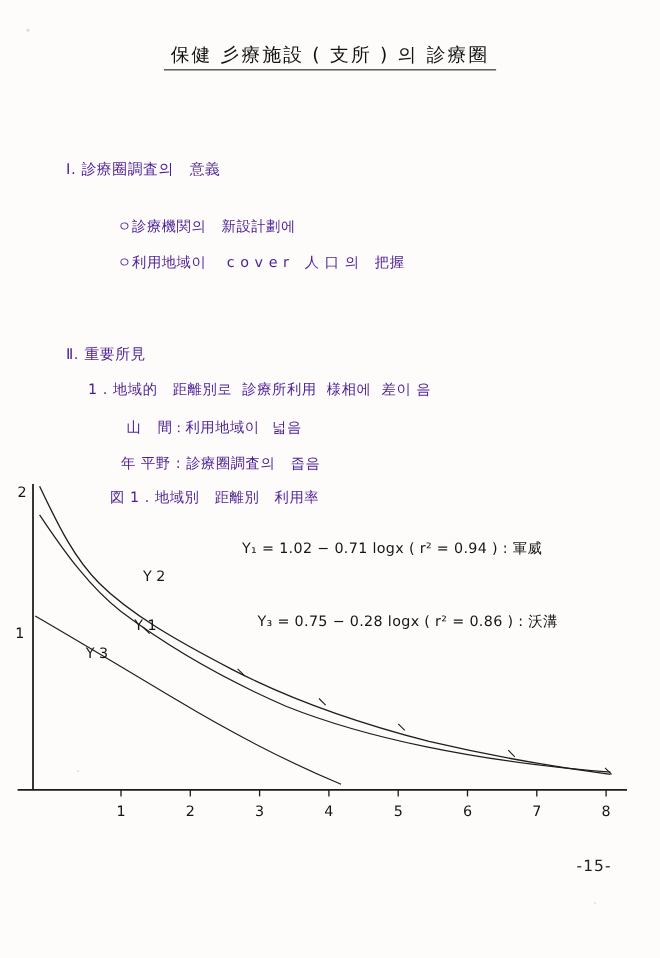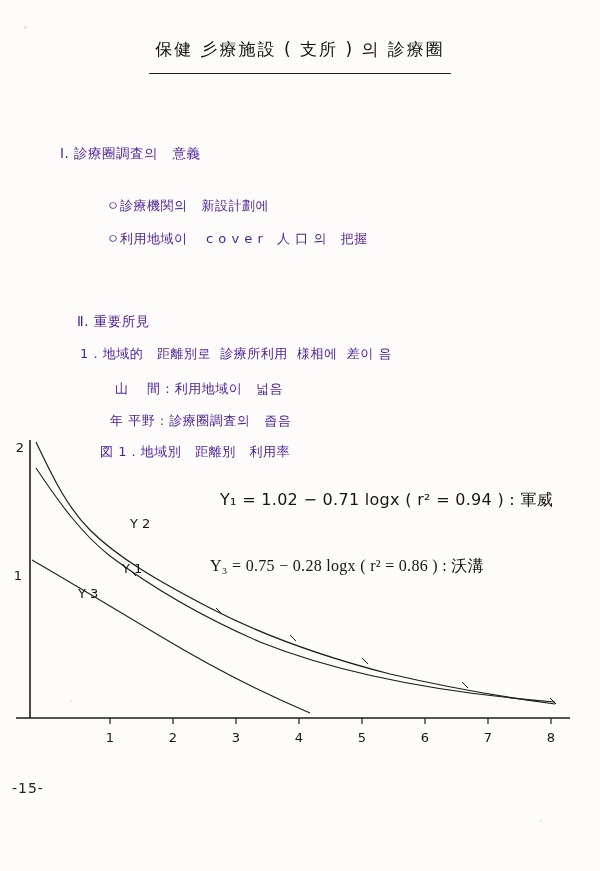--- a/index.html
+++ b/index.html
@@ -27,21 +27,21 @@
     top: 38px;
     left: 0;
     width: 600px;
     text-align: center;
     font-size: 17px;
     letter-spacing: 2px;
     color: #121212;
   }
   .title span {
     border-bottom: 1.5px solid #222;
-    padding: 0 6px 14px 6px;
+    padding: 0 6px 3px 6px;
   }
 
   
   .line {
     position: absolute;
     font-size: 13.5px;
     white-space: pre;
     color: #4c1d95;
     letter-spacing: 0.5px;
   }
@@ -62,34 +62,34 @@
     left: 10px;
     top: 430px;
     width: 580px;
     height: 340px;
   }
   .chart svg {
     display: block;
   }
   .eq {
     position: absolute;
-    font-size: 16px;
+    font-size: 13px;
     white-space: pre;
     color: #151515;
     letter-spacing: 0.3px;
     text-align: center;
   }
 
   
   .footer {
     position: absolute;
     top: 780px;
-    left: 12px;
+    left: 0;
     width: 556px;
-    text-align: left;
+    text-align: right;
     font-size: 14px;
     letter-spacing: 1px;
     color: #222;
   }
 
   
   .speck {
     position: absolute;
     background: #cfcbc4;
     border-radius: 50%;
@@ -107,24 +107,24 @@
 
   <div class="line sec" style="top:145px; left:60px;">Ⅰ. 診療圈調査의   意義</div>
 
   <div class="line bullet" style="top:182px; left:88px;">
     <span>ㅇ</span><span>診療機関의   新設計劃에</span>
   </div>
   <div class="line bullet" style="top:215px; left:88px;">
     <span>ㅇ</span><span>利用地域이    c o v e r   人 口 의   把握</span>
   </div>
 
-  <div class="line sec" style="top:313px; left:60px;margin-left:17px;">Ⅱ. 重要所見</div>
+  <div class="line sec" style="top:313px; left:60px;">Ⅱ. 重要所見</div>
 
   <div class="line sub" style="top:345px; left:80px;">1 . 地域的   距離別로  診療所利用  様相에  差이 음</div>
-  <div class="line sub" style="top:380px; left:115px;">山    間 : 利用地域이   넓음</div>
+  <div class="line sub" style="top:380px; left:115px;font-family:Liberation Serif, serif;">山    間 : 利用地域이   넓음</div>
   <div class="line sub" style="top:412px; left:110px;">年 平野 : 診療圈調査의   좁음</div>
 
   <div class="line sub" style="top:443px; left:100px;">
   </div>
   <div class="line sub" style="top:443px; left:100px;">図 1 . 地域別   距離別   利用率</div>
 
   <div class="chart">
     <svg width="580" height="340" viewBox="0 0 580 340">
 
       <line x1="20" y1="10" x2="20" y2="288" stroke="#1b1b1b" stroke-width="1.6"></line>
@@ -175,21 +175,21 @@
       </g>
 
       <g font-family="DejaVu Sans, sans-serif" font-size="13" fill="#151515">
         <text x="120" y="98">Y 2</text>
         <text x="112" y="143">Y 1</text>
         <text x="68" y="168">Y 3</text>
       </g>
     </svg>
 
     <div class="eq" style="top:60px; left:210px;">Y₁ = 1.02 − 0.71 logx ( r² = 0.94 ) : 軍威</div>
-    <div class="eq" style="top:126px; left:200px;font-family:Liberation Serif, serif;">Y₃ = 0.75 − 0.28 logx ( r² = 0.86 ) : 沃溝</div>
+    <div class="eq" style="top:126px; left:224px;">Y₃ = 0.75 − 0.28 logx ( r² = 0.86 ) : 沃溝</div>
   </div>
 
   <div class="footer">-15-</div>
 
   <div class="speck" style="left:24px; top:26px; width:3px; height:3px;"></div>
   <div class="speck" style="left:540px; top:820px; width:2px; height:2px;"></div>
   <div class="speck" style="left:70px; top:700px; width:2px; height:2px;"></div>
 </div>
 
 </body></html>

